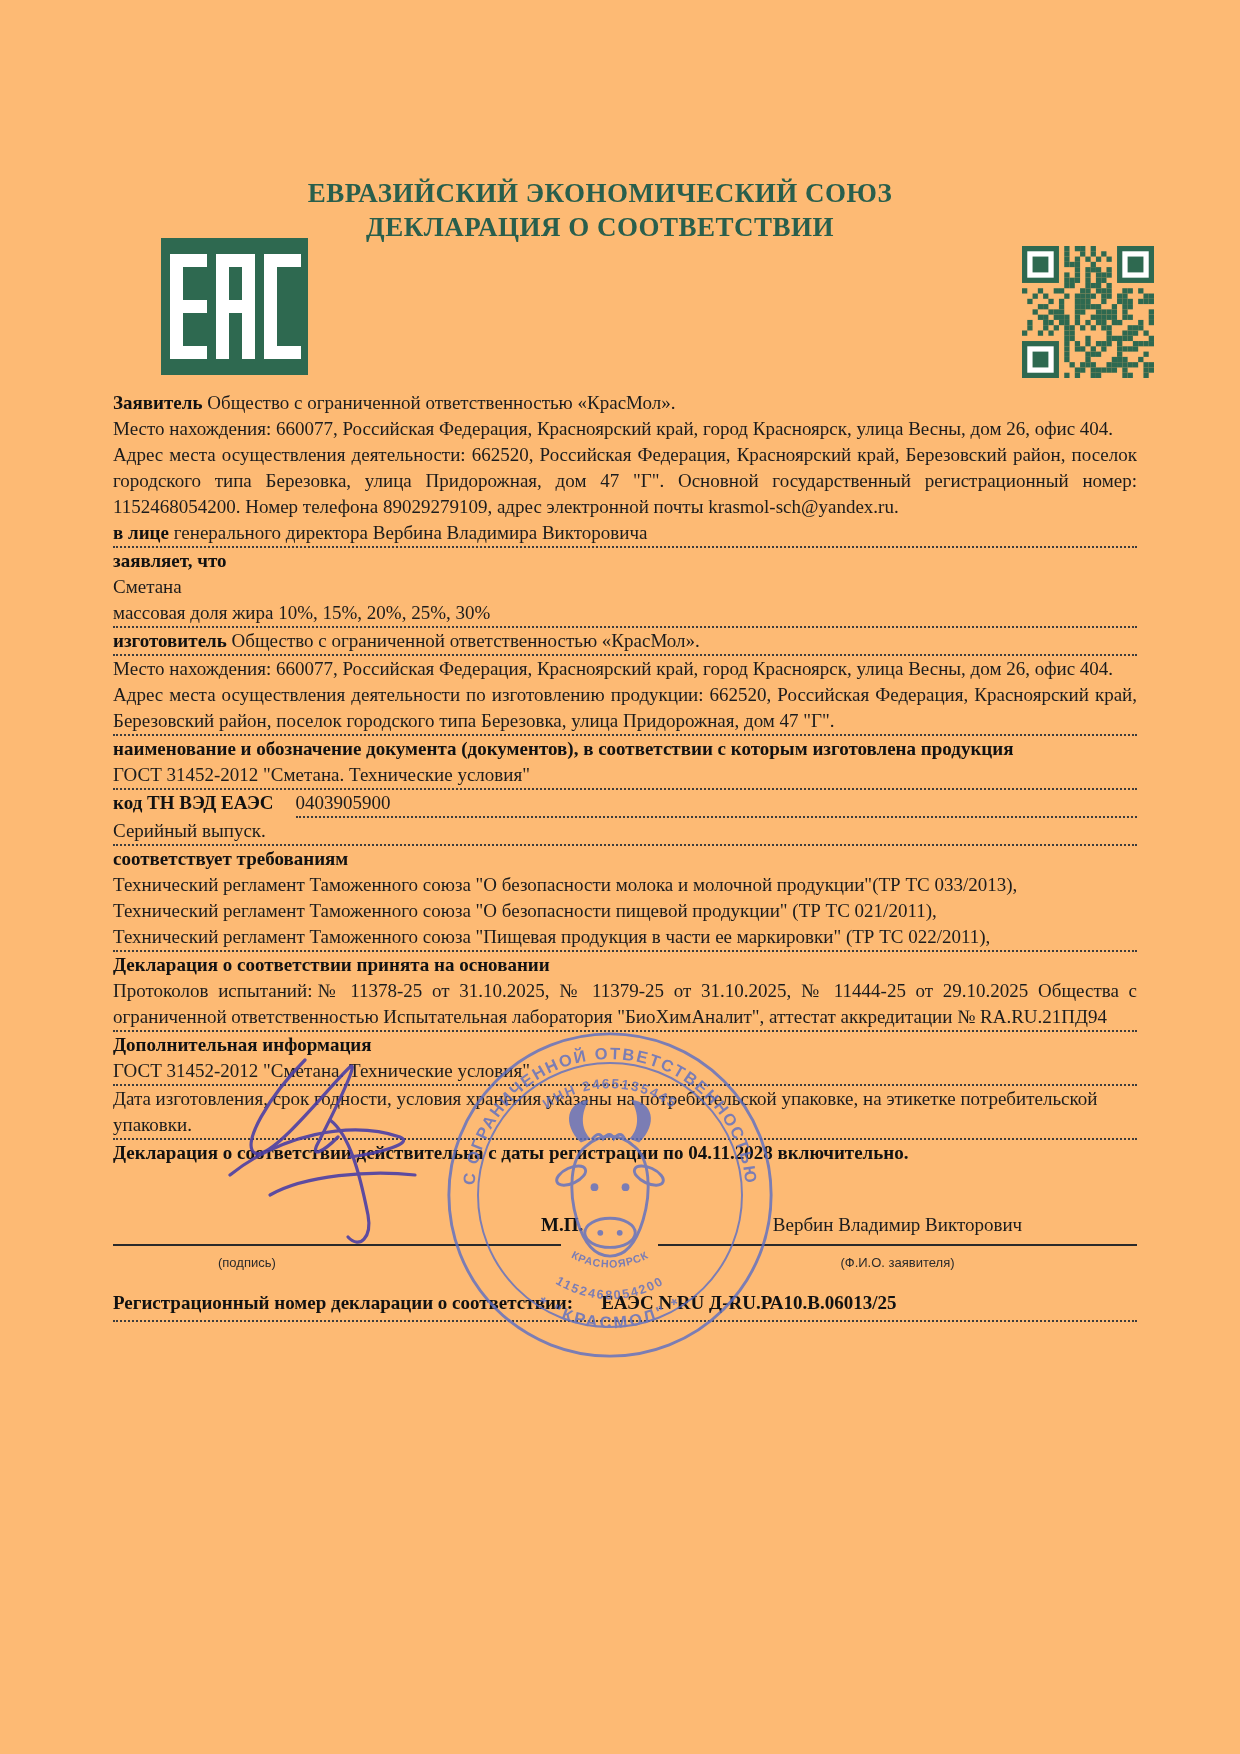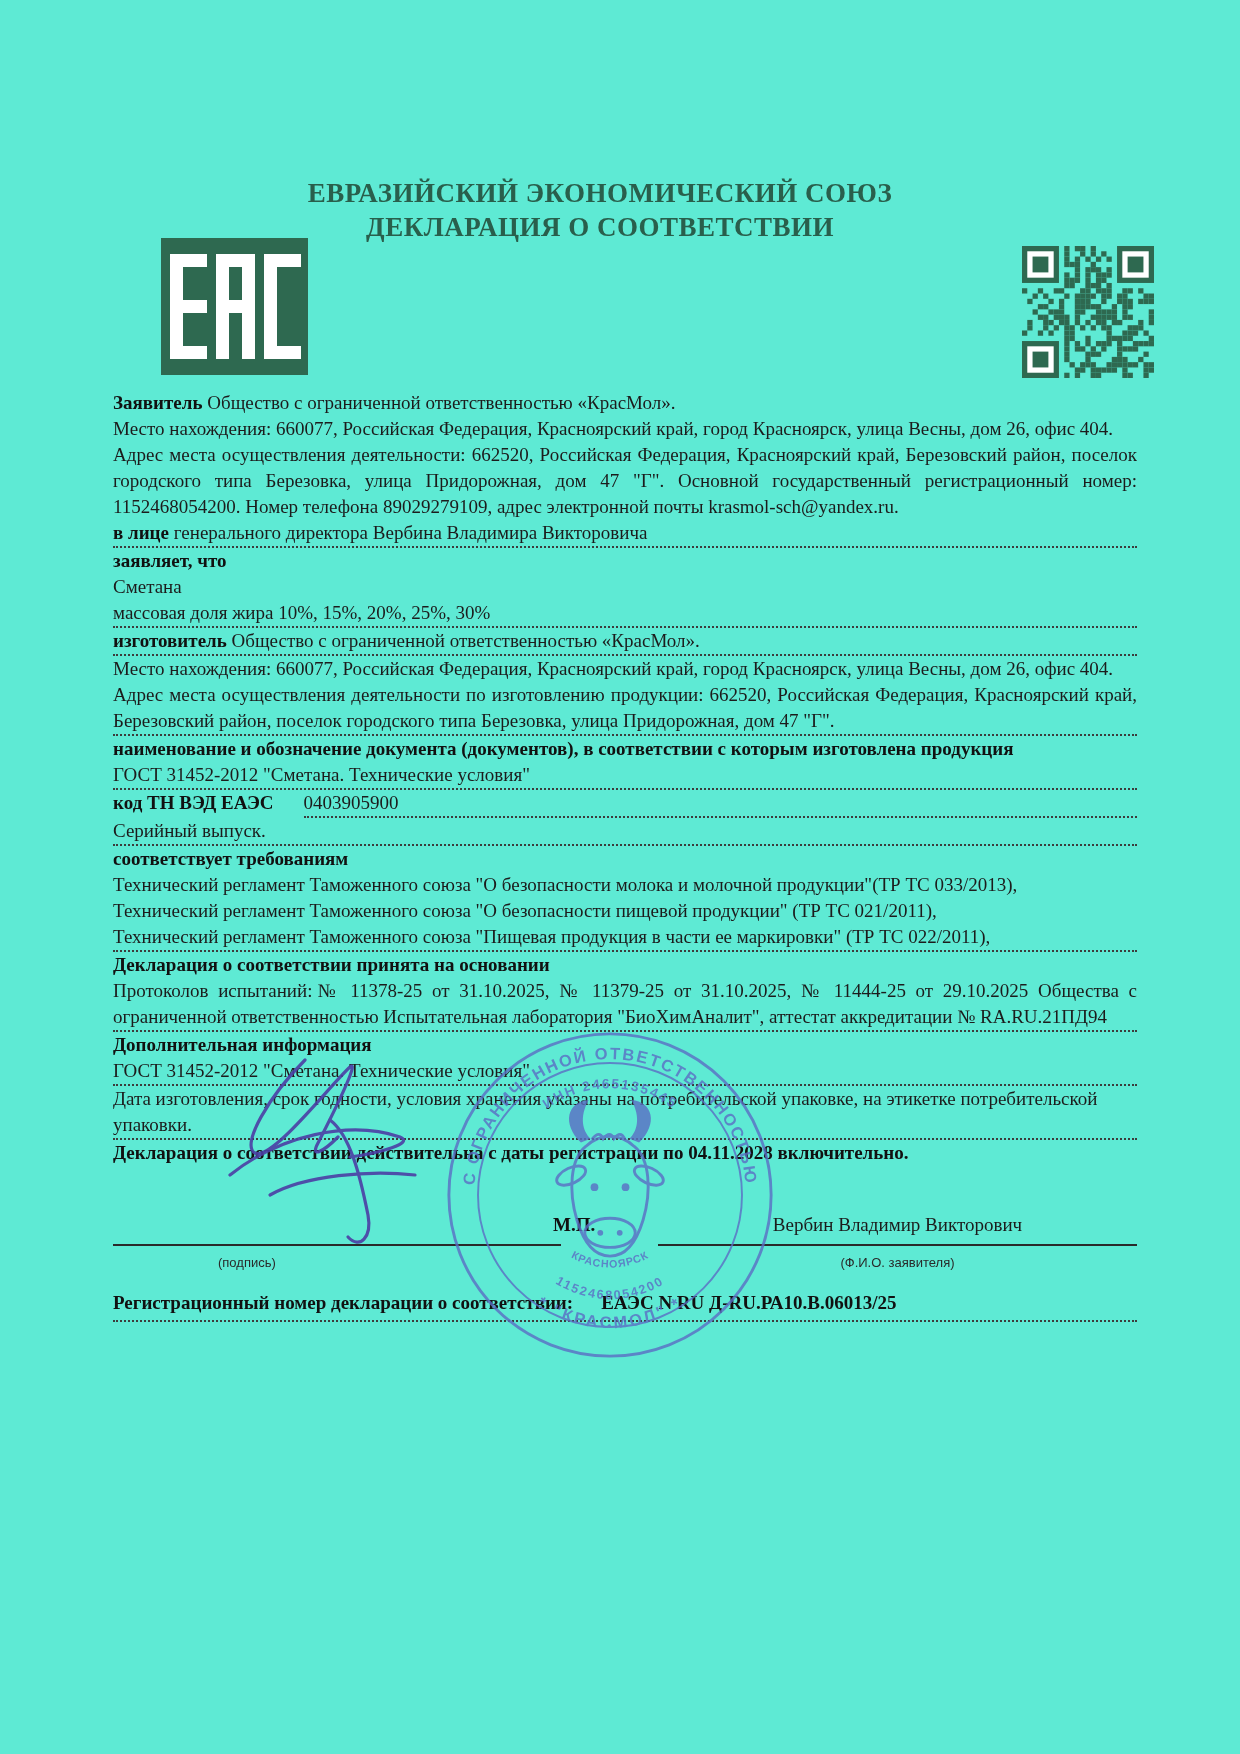--- a/index.html
+++ b/index.html
@@ -1,40 +1,40 @@
 <!DOCTYPE html>
 <html lang="ru"><head>
 <meta charset="utf-8">
 <style>
   html,body{margin:0;padding:0;background:#e8e8e8;}
-  .page{position:relative;width:1240px;height:1754px;background:#5eead4;margin:0 auto;
+  .page{position:relative;width:1240px;height:1754px;background:#fdba74;margin:0 auto;
         font-family:"Liberation Serif",serif;color:#1c1c1c;overflow:hidden;}
   
   .eac-logo{position:absolute;left:161px;top:238px;width:147px;height:137px;}
   .titles{position:absolute;left:250px;top:176px;width:700px;text-align:center;}
   .titles .t{font-weight:700;font-size:27px;line-height:34px;color:#295f4c;letter-spacing:.5px;}
   .qr{position:absolute;left:1022px;top:246px;width:132px;height:132px;}
   
   .body{position:absolute;left:113px;top:390px;width:1024px;font-size:19px;line-height:26px;}
   p.row{margin:0;}
   .jst{text-align:justify;}
   .dotted-b{border-bottom:2px dotted #3c3c3c;}
   b{font-weight:700;color:#111;}
   .tnved{display:flex;align-items:flex-start;}
-  .tnved .fill{flex:1;margin-left:30px;border-bottom:2px dotted #3c3c3c;}
+  .tnved .fill{flex:1;margin-left:22px;border-bottom:2px dotted #3c3c3c;}
   .validity{margin-top:14px;}
   
   .sig-area{position:relative;height:124px;font-size:19px;}
   .sig-line{position:absolute;top:78px;border-bottom:2px solid #2a2a2a;height:0;}
   .sig-line.l1{left:0;width:448px;}
   .sig-line.l2{left:545px;width:479px;}
   .cap{position:absolute;top:84px;font-family:"Liberation Sans",sans-serif;font-size:13px;color:#2a2a2a;}
   .cap.c1{left:105px;}
   .cap.c2{left:545px;width:479px;text-align:center;}
-  .mp{position:absolute;left:440px;top:46px;font-weight:700;}
+  .mp{position:absolute;left:428px;top:46px;font-weight:700;}
   .fio{position:absolute;left:545px;top:46px;width:479px;text-align:center;}
   
   .reg{margin:0 0 14px 0;padding-bottom:4px;border-bottom:2px dotted #3c3c3c;line-height:26px;}
   .reg .val{margin-left:28px;}
   
   .stamp{position:absolute;left:445px;top:1030px;width:330px;height:330px;opacity:.8;pointer-events:none;}
   .signature{position:absolute;left:210px;top:1025px;width:245px;height:245px;opacity:.9;pointer-events:none;}
 </style>
 </head>
 <body>

